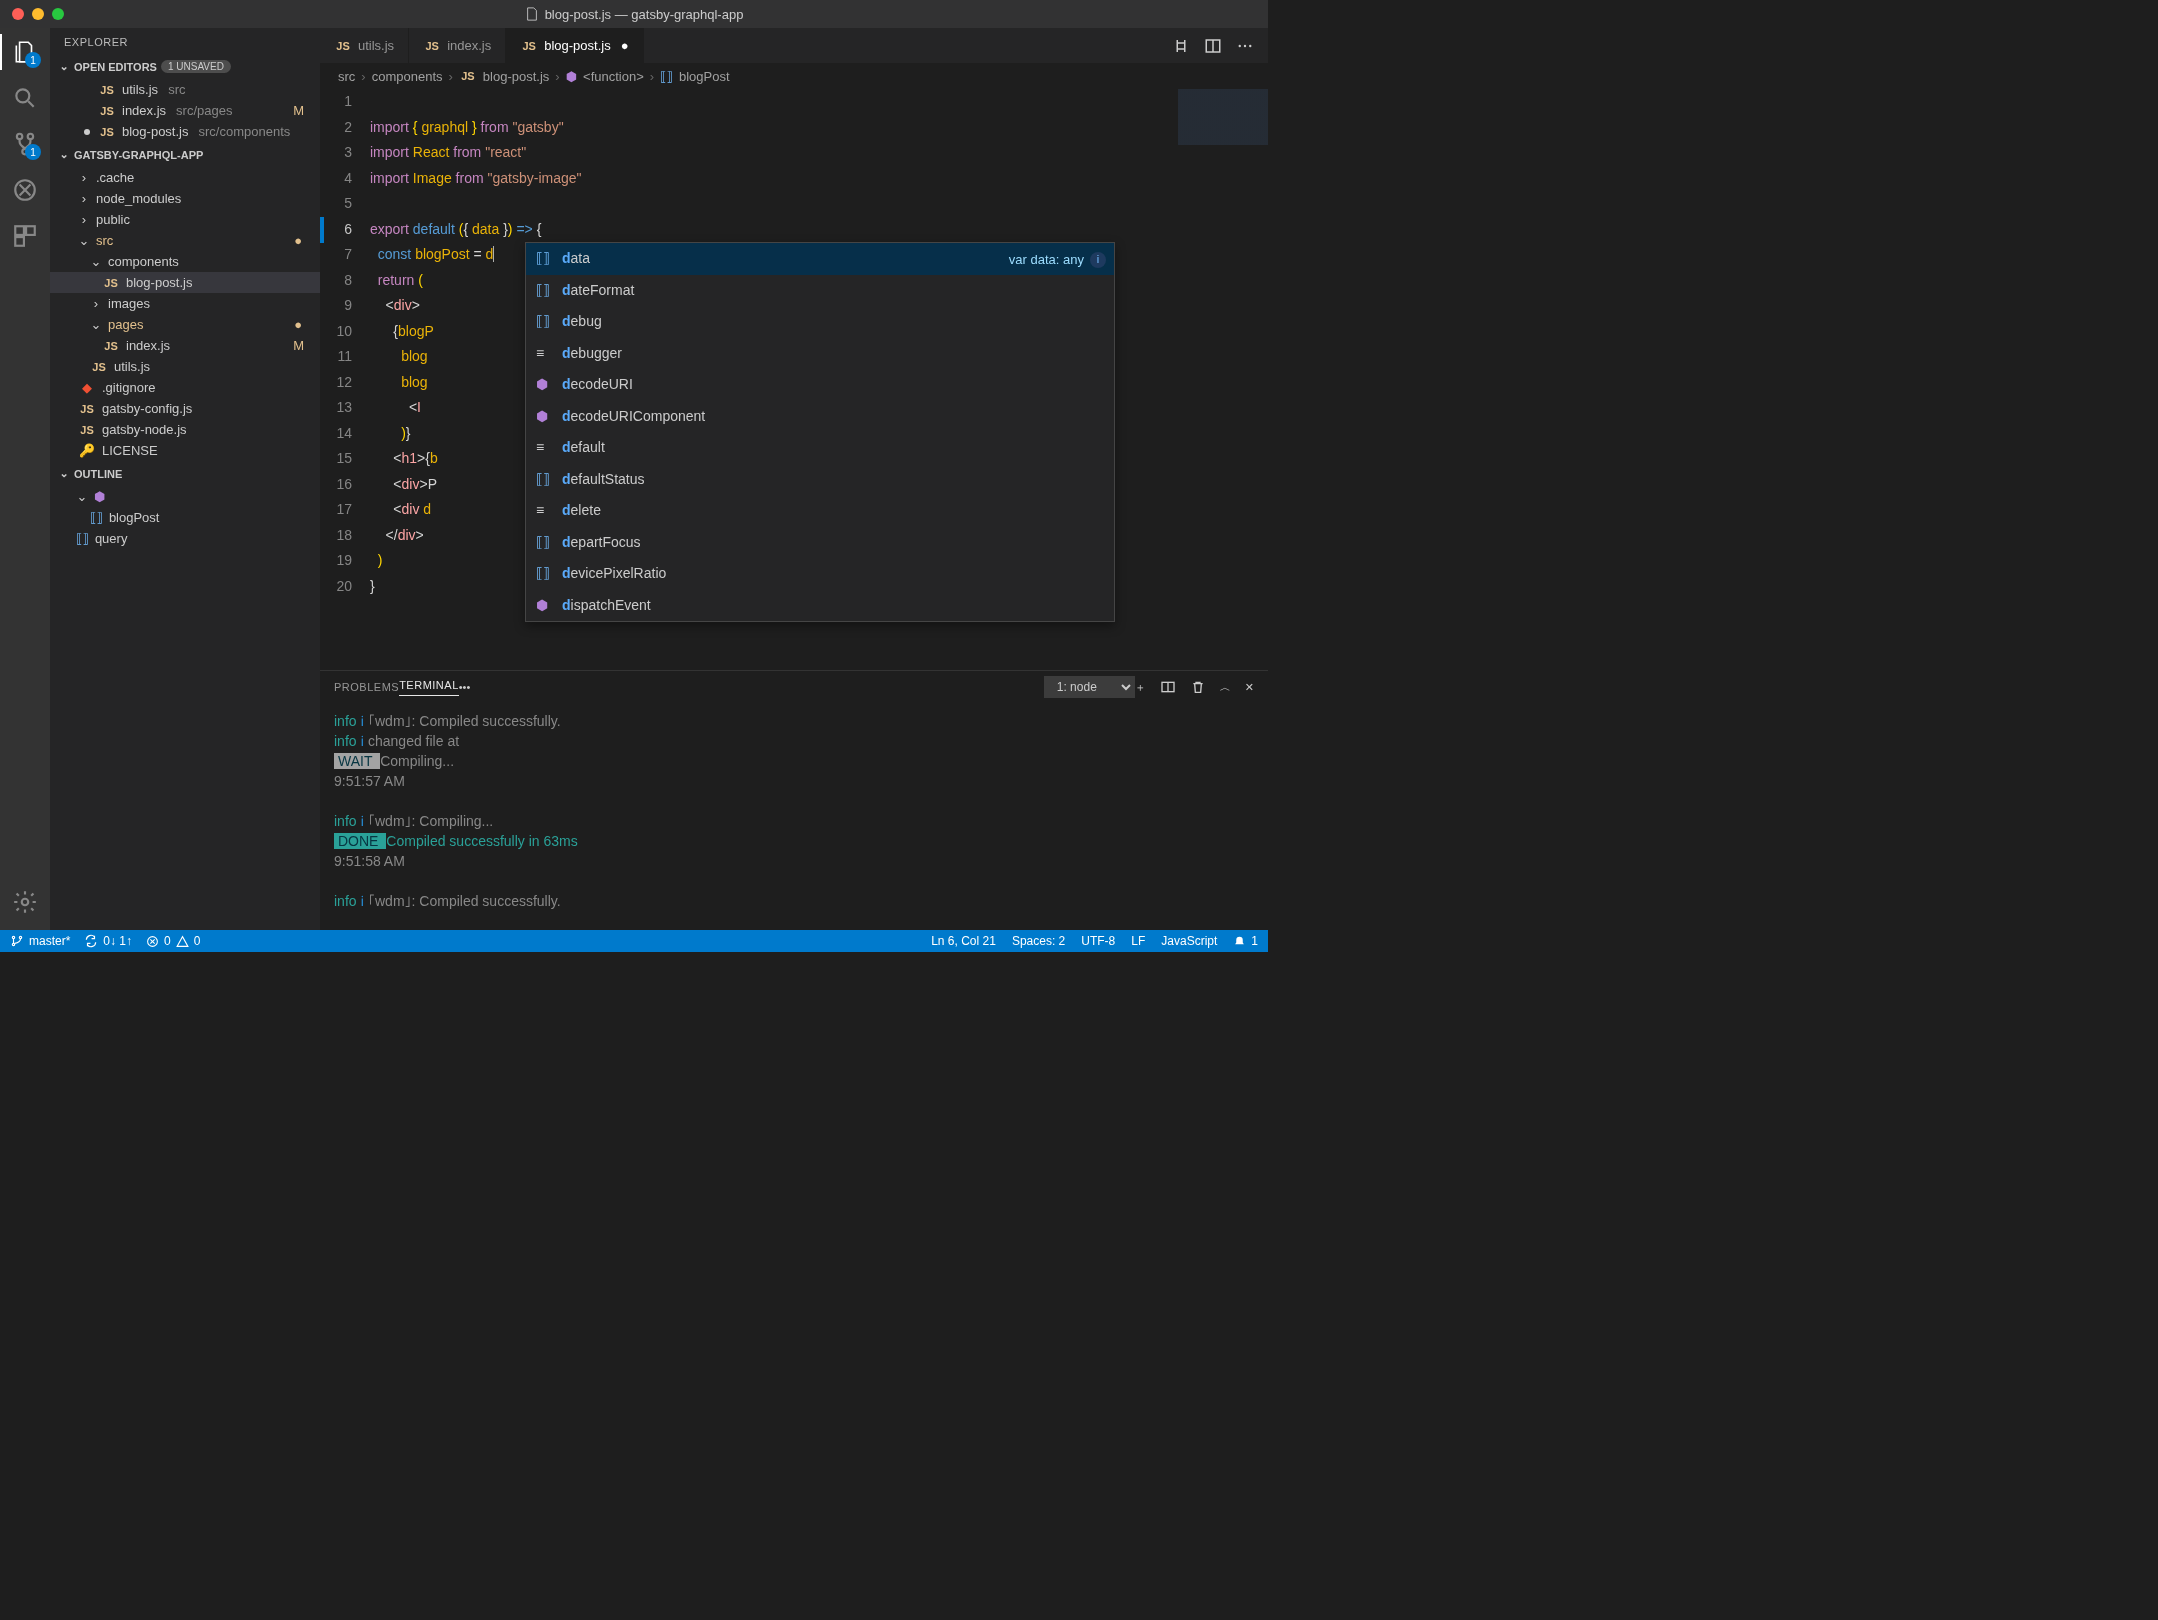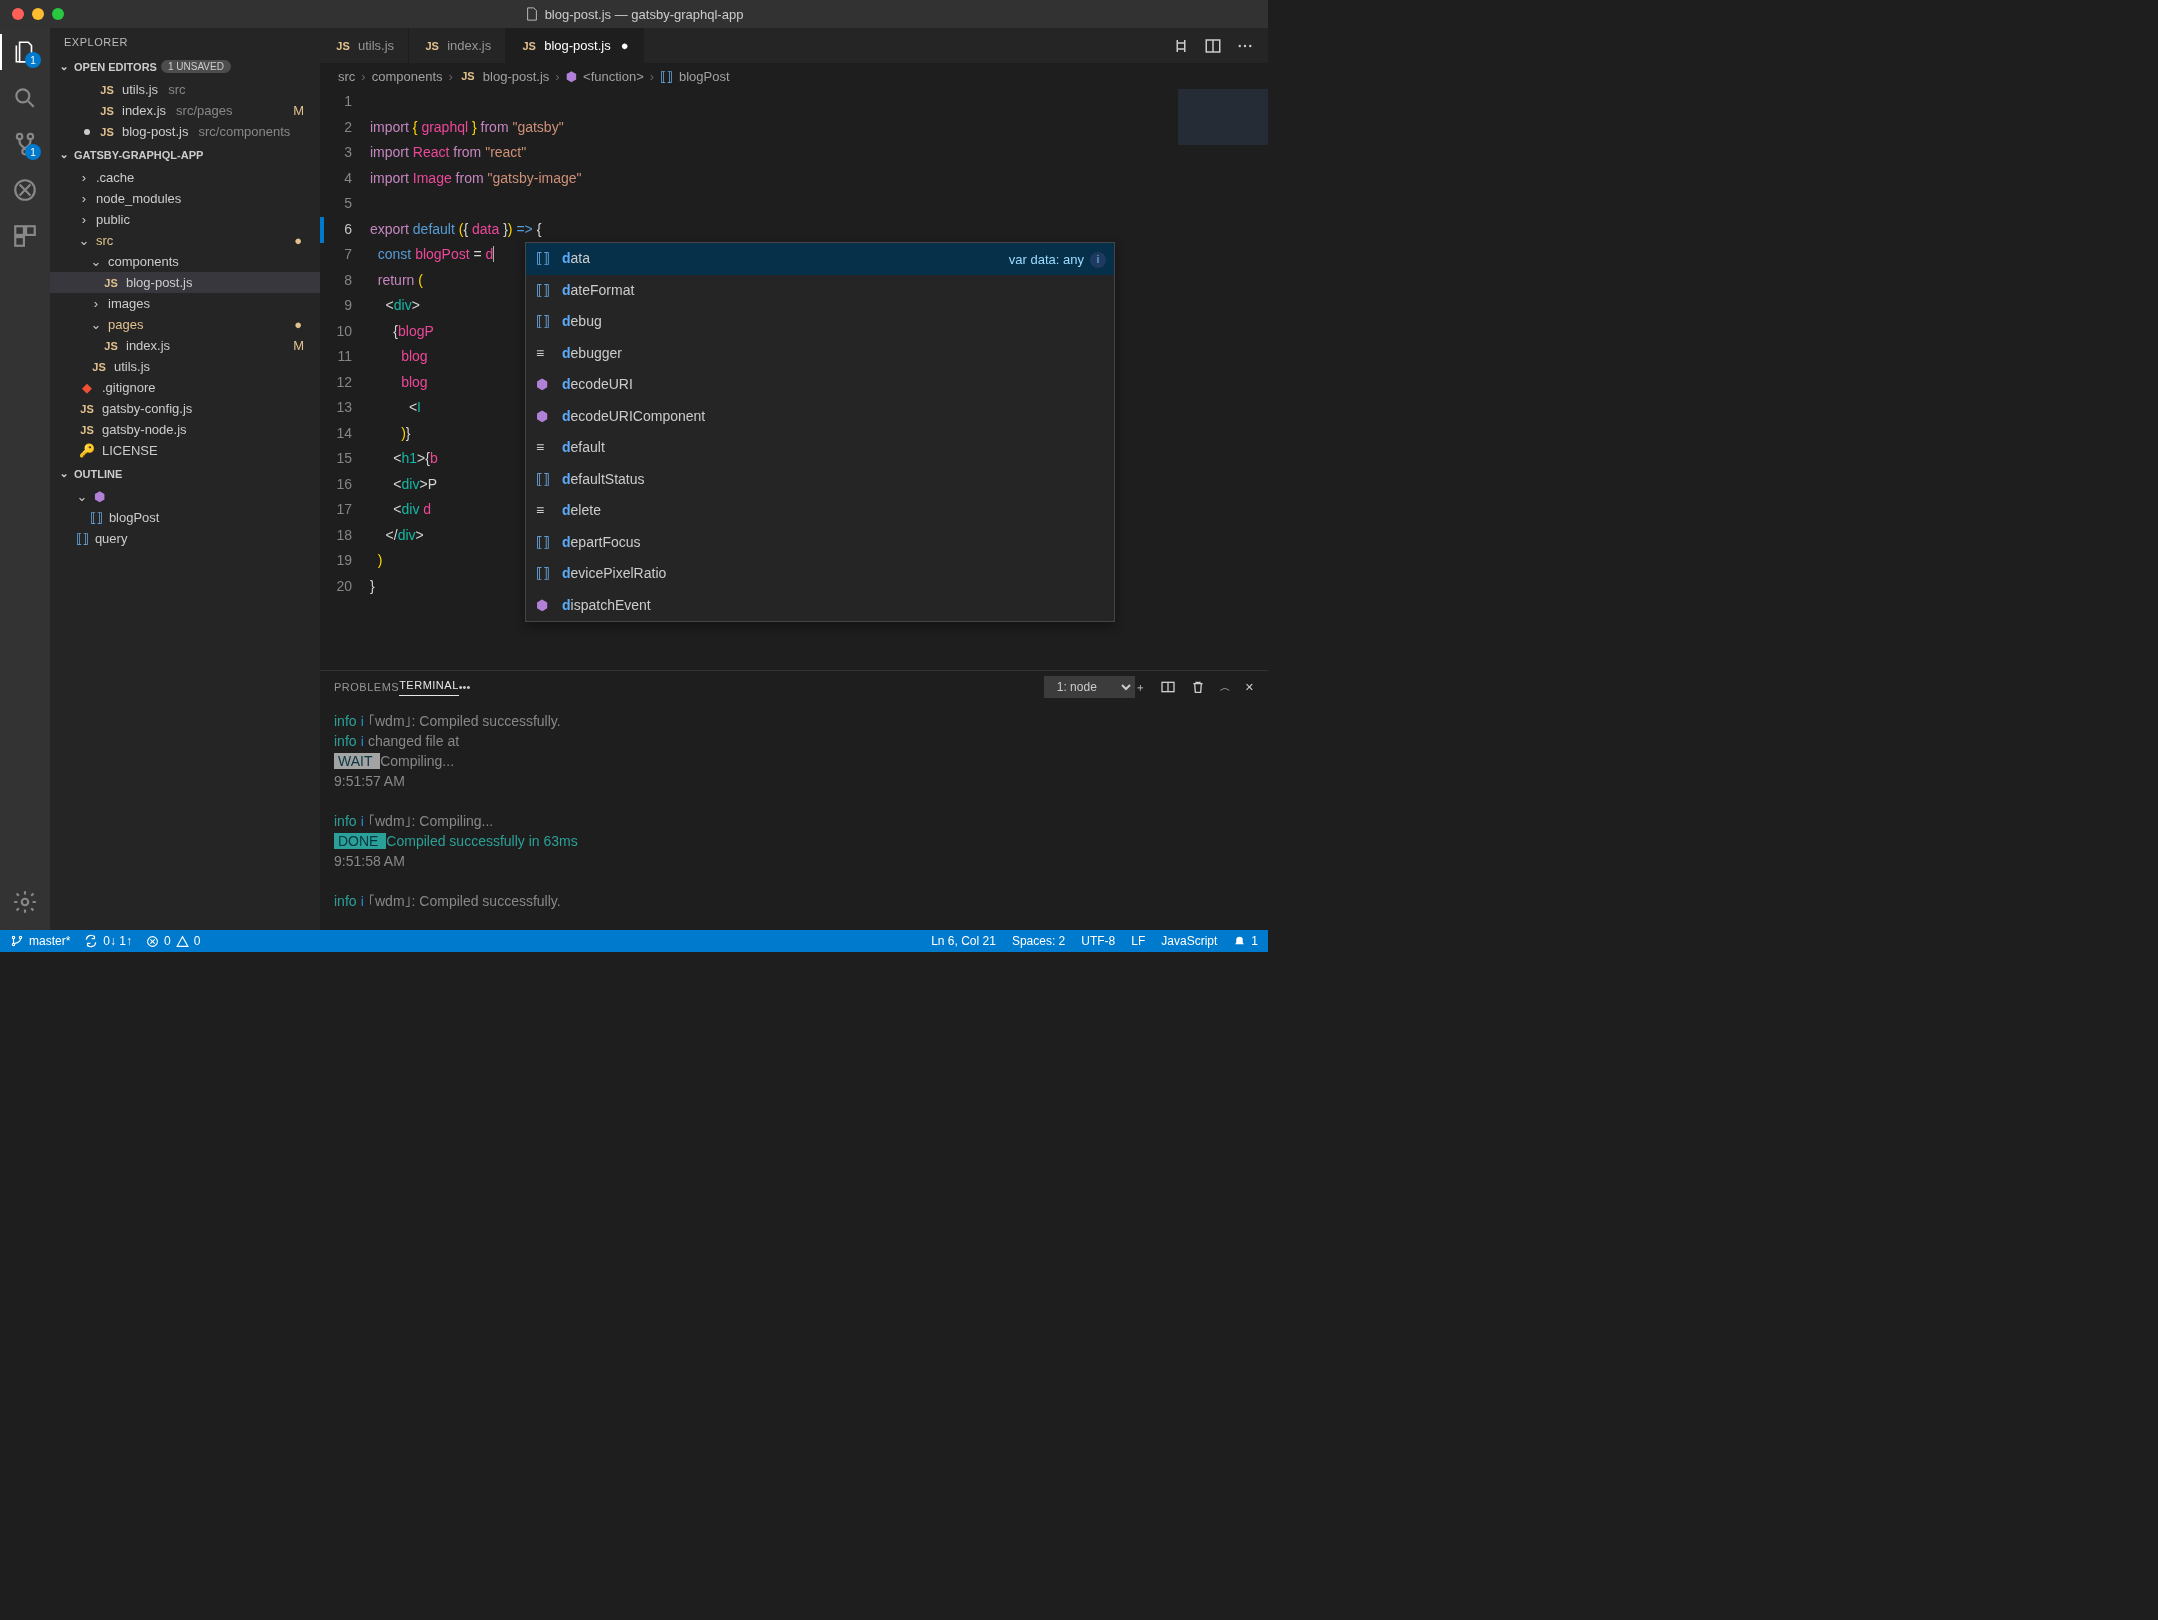--- a/index.html
+++ b/index.html
@@ -36,21 +36,21 @@
 .tab { display:flex; align-items:center; gap:6px; padding:0 14px; color:#969696; font-size:13px; border-right:1px solid #1e1e1e; cursor:pointer; }
 .tab.active { background:#1e1e1e; color:#fff; }
 .tab-actions { margin-left:auto; display:flex; align-items:center; gap:14px; padding-right:14px; color:#ccc; }
 .crumbs { height:26px; background:#1e1e1e; display:flex; align-items:center; gap:6px; padding-left:18px; color:#a0a0a0; font-size:13px; }
 .crumbs .sep { color:#666; }
 .edstack { flex:1; display:flex; flex-direction:column; min-height:0; position:relative; }
 .code { flex:1; display:flex; font-family:Menlo,Monaco,monospace; font-size:14px; line-height:25.5px; overflow:hidden; position:relative; }
 .gutter { width:50px; text-align:right; color:#858585; padding-right:18px; user-select:none; }
 .gutter .cur { color:#c6c6c6; }
 .lines { flex:1; white-space:pre; color:#d4d4d4; position:relative; }
-.k-imp{color:#c586c0}.k-br{color:#ffd602}.k-id{color:#ec4899}.k-from{color:#c586c0}.k-str{color:#ce9178}.k-kw{color:#569cd6}.k-rt{color:#c586c0}.k-tag{color:#14b8a6}.k-pn{color:#d4d4d4}
+.k-imp{color:#c586c0}.k-br{color:#ffd602}.k-id{color:#eab308}.k-from{color:#c586c0}.k-str{color:#ce9178}.k-kw{color:#569cd6}.k-rt{color:#c586c0}.k-tag{color:#fca5a5}.k-pn{color:#d4d4d4}
 .minimap { position:absolute; right:0; top:0; width:90px; height:140px; background:linear-gradient(#2a3544 0 40%, transparent 40%); opacity:0.6; }
 .suggest { position:absolute; left:205px; top:153px; width:590px; background:#252526; border:1px solid #454545; font-family:Menlo,monospace; font-size:14px; z-index:10; box-shadow:0 4px 10px rgba(0,0,0,0.4); }
 .sug-row { display:flex; align-items:center; gap:8px; padding:3px 10px; color:#ccc; }
 .sug-row.sel { background:#062f4a; }
 .sug-row .ico { width:18px; color:#75beff; }
 .sug-row .ico.pur { color:#b180d7; }
 .sug-row .ico.kw { color:#ccc; }
 .hi { color:#5aaafa; font-weight:600; }
 .sug-doc { position:absolute; right:8px; top:4px; color:#9cdcfe; font-size:13px; display:flex; align-items:center; gap:6px; }
 .sug-doc .info { color:#75beff; background:#1e3a5f; border-radius:50%; width:16px;height:16px; display:inline-flex; align-items:center; justify-content:center; font-size:11px; }

